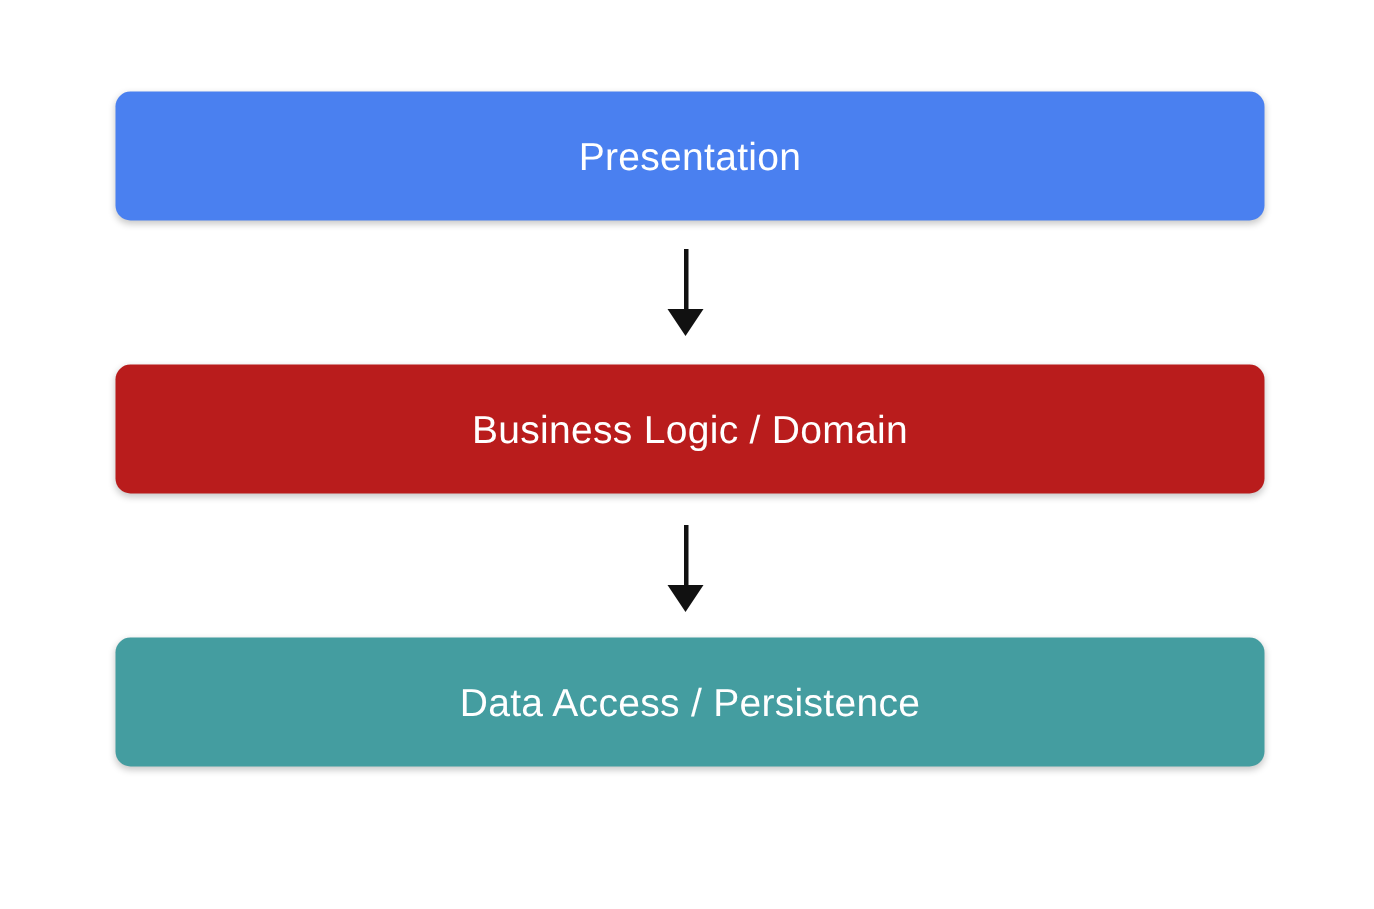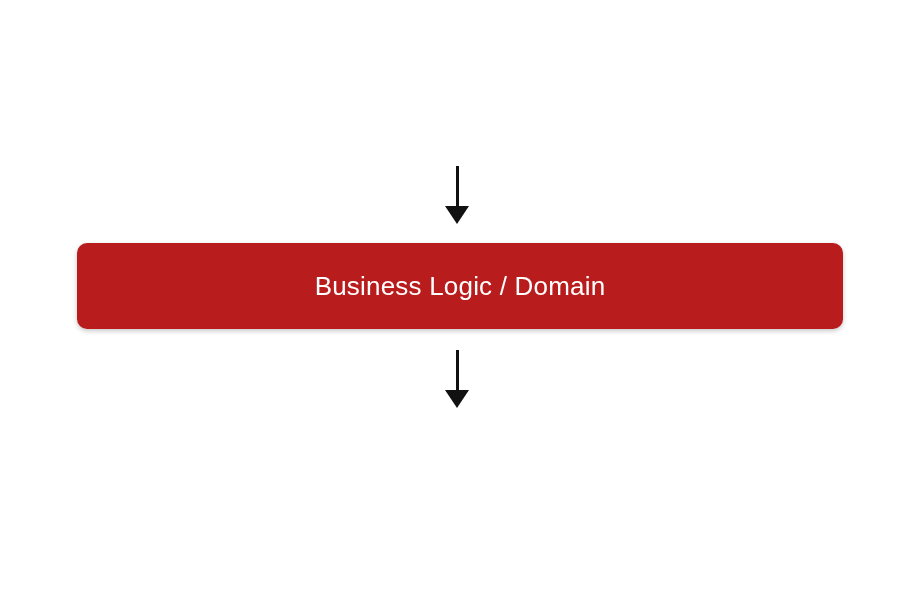--- a/index.html
+++ b/index.html
@@ -57,29 +57,35 @@
     border-right: 12px solid transparent;
     border-top-width: 18px;
     border-top-style: solid;
   }
 </style>
 </head>
 <body>
 
 <div class="canvas">
 
+  <div class="layer-box box-1" style="background-color: rgb(74, 128, 240);">
+    <span class="layer-label">Presentation</span>
+  </div>
 
   <div class="arrow arrow-1">
     <div class="arrow-line" style="background-color: rgb(17, 17, 17);"></div>
     <div class="arrow-head" style="border-top-color: rgb(17, 17, 17);"></div>
   </div>
 
   <div class="layer-box box-2" style="background-color: #b91c1c;">
     <span class="layer-label">Business Logic / Domain</span>
   </div>
 
   <div class="arrow arrow-2">
     <div class="arrow-line" style="background-color: rgb(17, 17, 17);"></div>
     <div class="arrow-head" style="border-top-color: rgb(17, 17, 17);"></div>
   </div>
 
+  <div class="layer-box box-3" style="background-color: rgb(68, 157, 160);">
+    <span class="layer-label">Data Access / Persistence</span>
+  </div>
 
 </div>
 
 </body></html>

